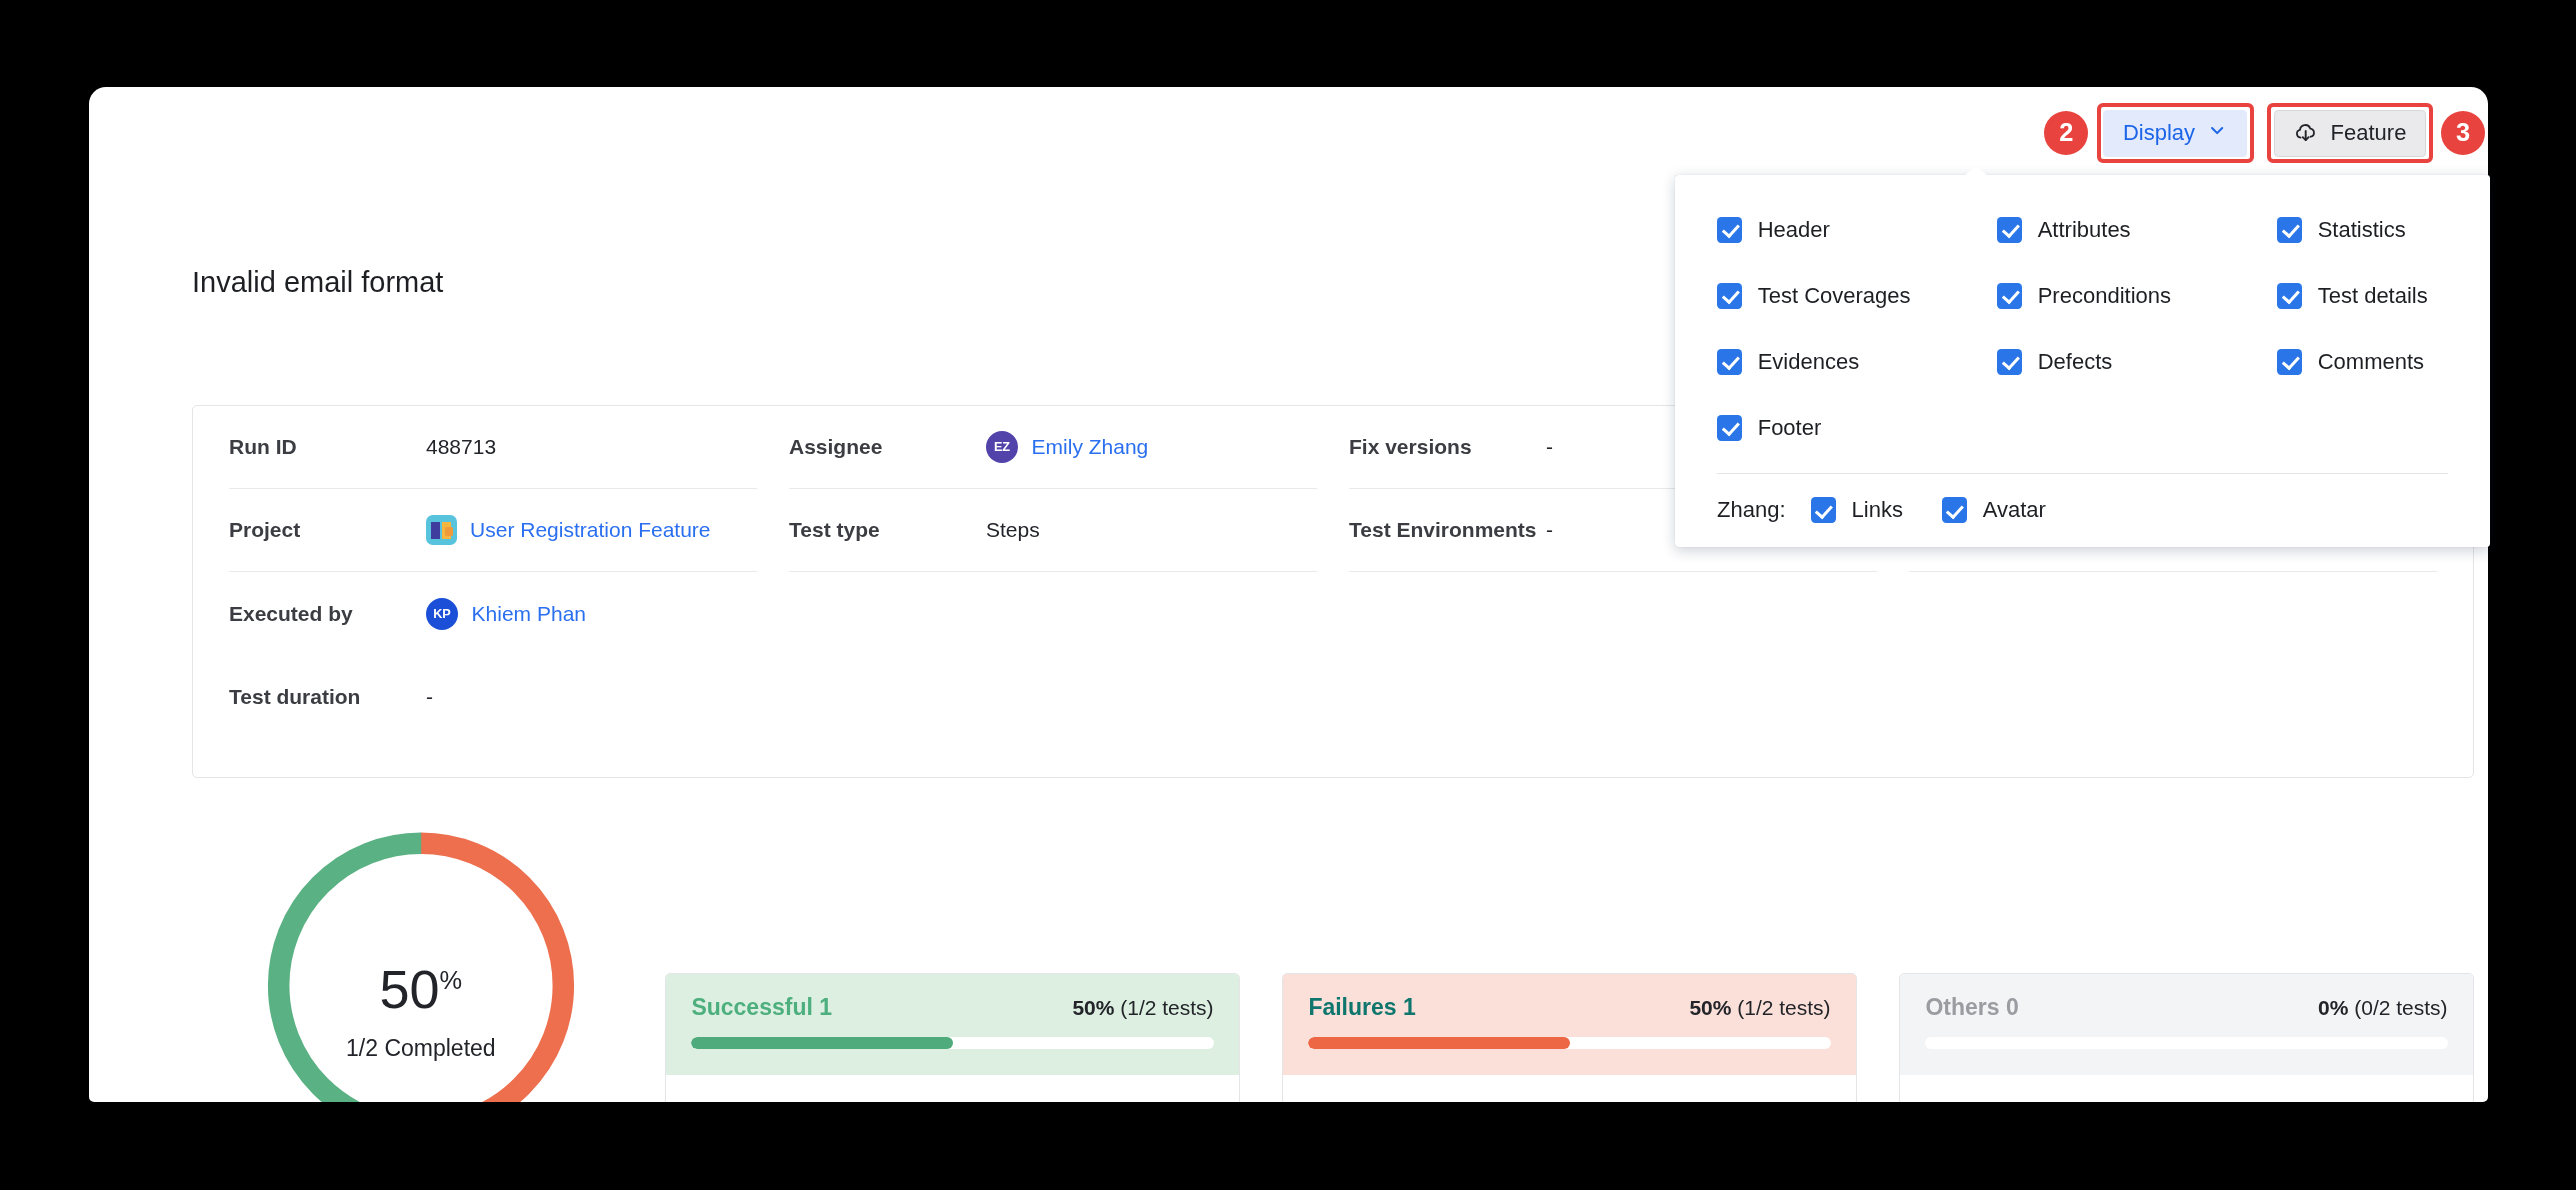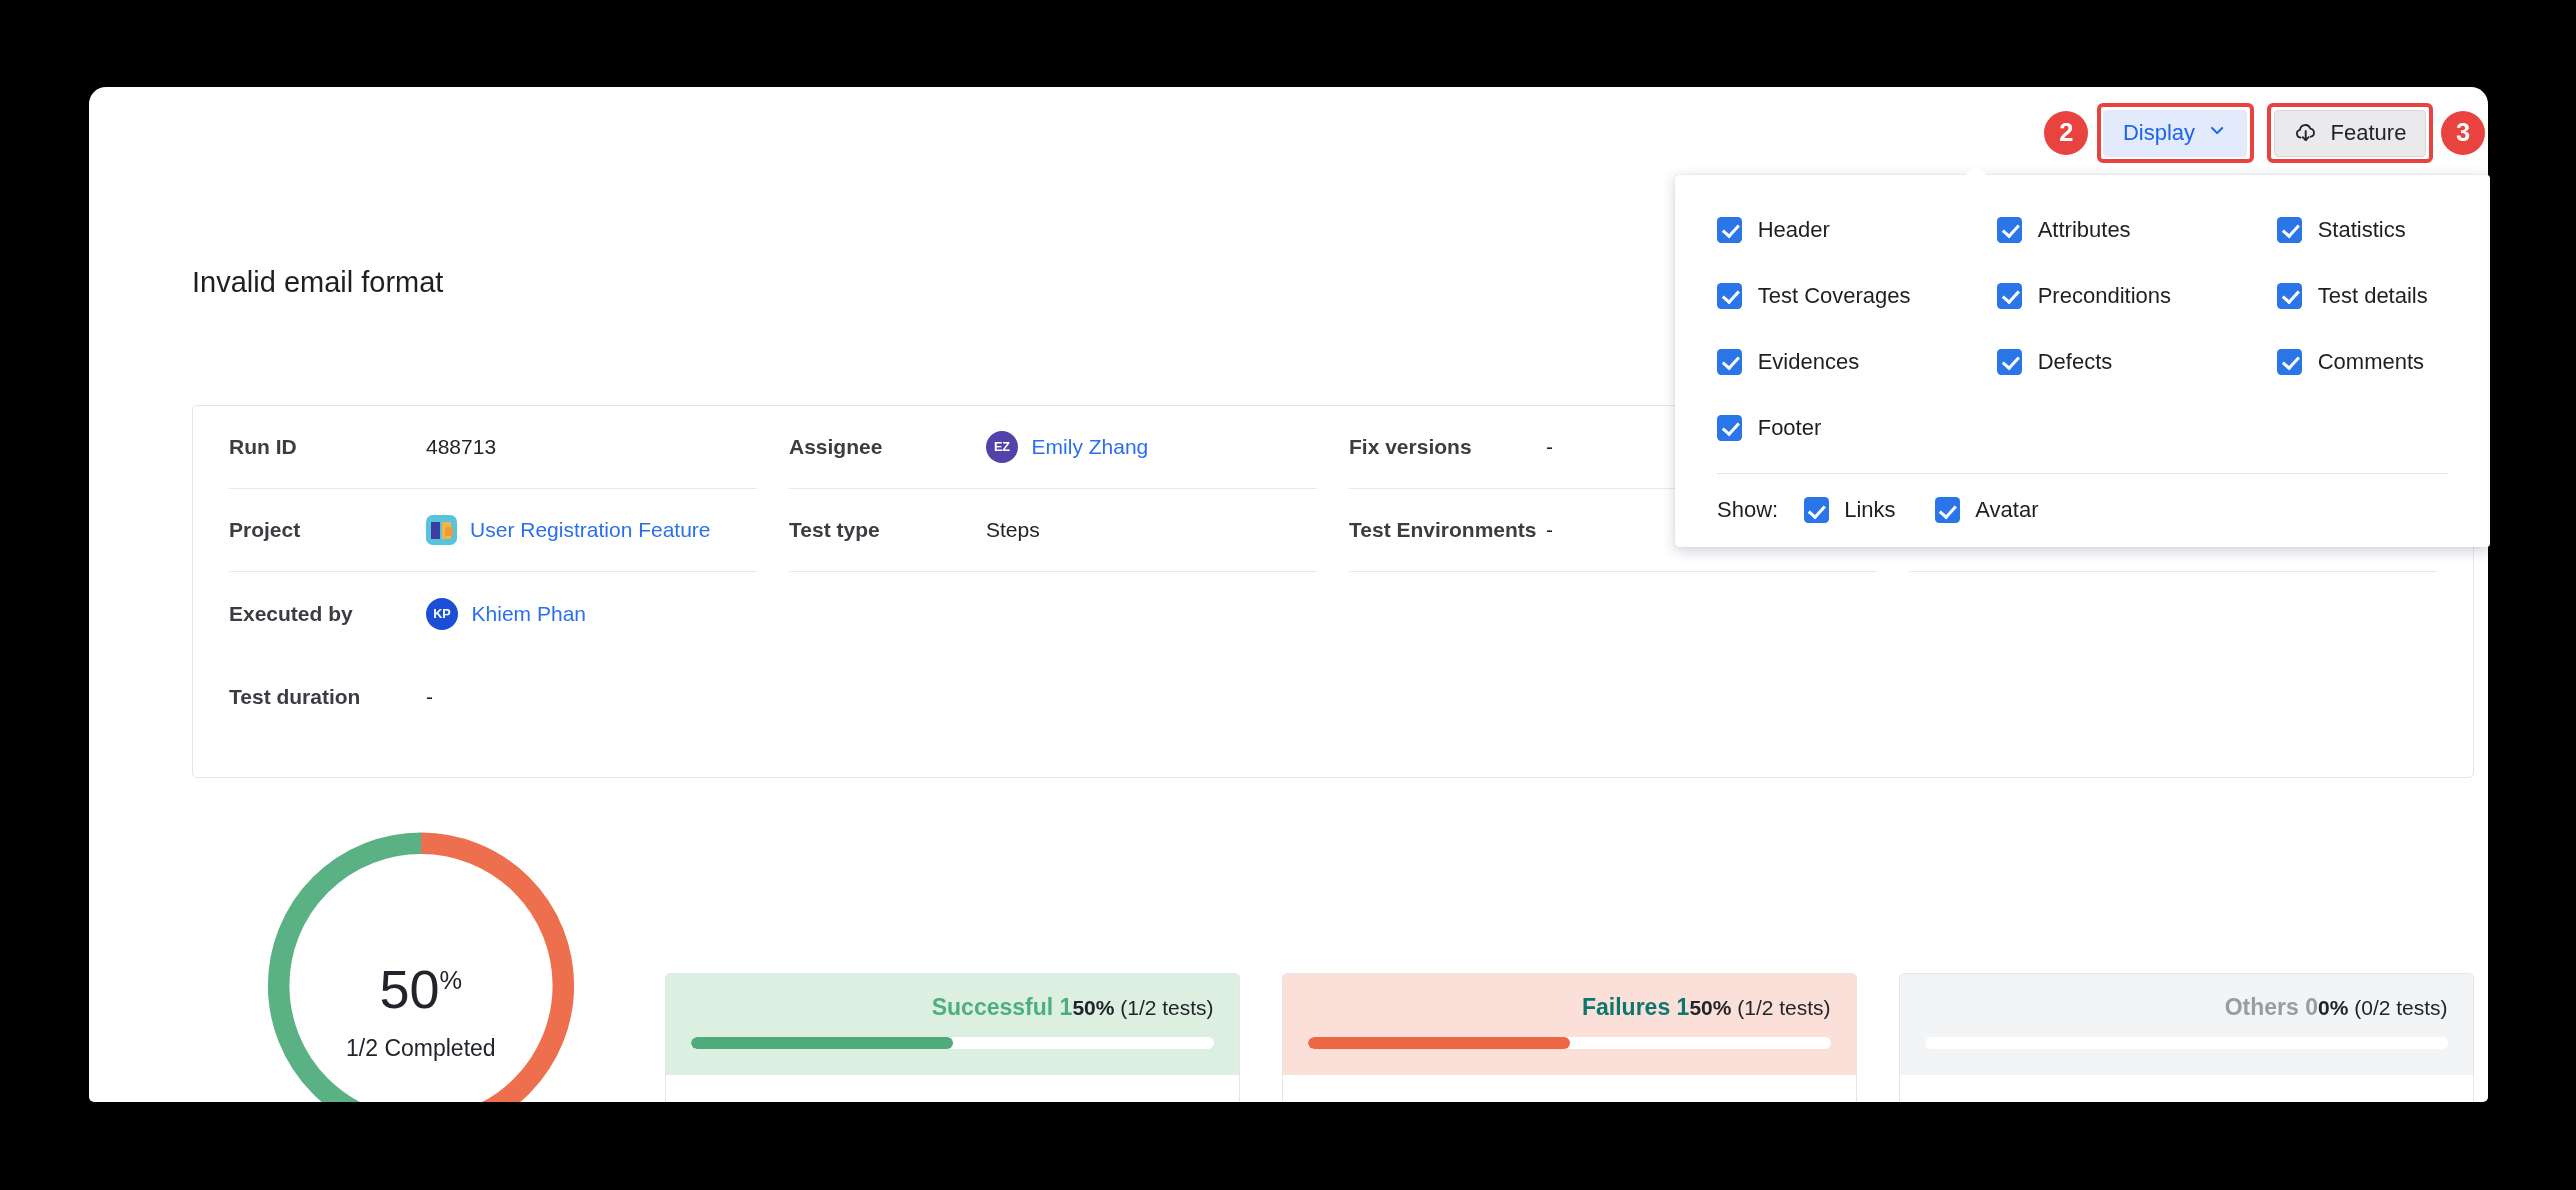--- a/index.html
+++ b/index.html
@@ -225,21 +225,21 @@
     border: 0.8px solid #e4e5e8;
     border-radius: 5.1px;
     background: #fff;
     overflow: hidden;
   }
   .stat-head { padding: 20.3px 25.4px 25.4px 25.4px; }
   .stat-head.green { background: #dcefe1; }
   .stat-head.red   { background: #fae0d9; }
   .stat-head.gray  { background: #f3f4f5; }
   .stat-row {
-    display: flex; align-items: baseline; justify-content: flex-end;
+    display: flex; align-items: baseline; justify-content: space-between;
     margin-bottom: 16px;
   }
   .stat-name { font-size: 23px; font-weight: bold; }
   .stat-name.green { color: #4caf7d; }
   .stat-name.red   { color: #0f766e; }
   .stat-name.gray  { color: #9a9ca1; }
   .stat-val { font-size: 21px; color: #22242a; }
   .stat-val b { font-weight: bold; }
   .bar {
     height: 12px; border-radius: 6.8px; background: #ffffff;
@@ -452,21 +452,21 @@
         <span class="cb"></span>
         <span>Footer</span>
       </div>
       <div class="dd-item"></div>
       <div class="dd-item"></div>
     </div>
 
     <div class="dd-sep"></div>
 
     <div class="dd-show">
-      <span class="lbl">Show:</span>
+      <span class="lbl">Zhang:</span>
       <span class="dd-item">
         <span class="cb"></span>
         <span>Links</span>
       </span>
       <span class="dd-item">
         <span class="cb"></span>
         <span>Avatar</span>
       </span>
     </div>
   </div>

